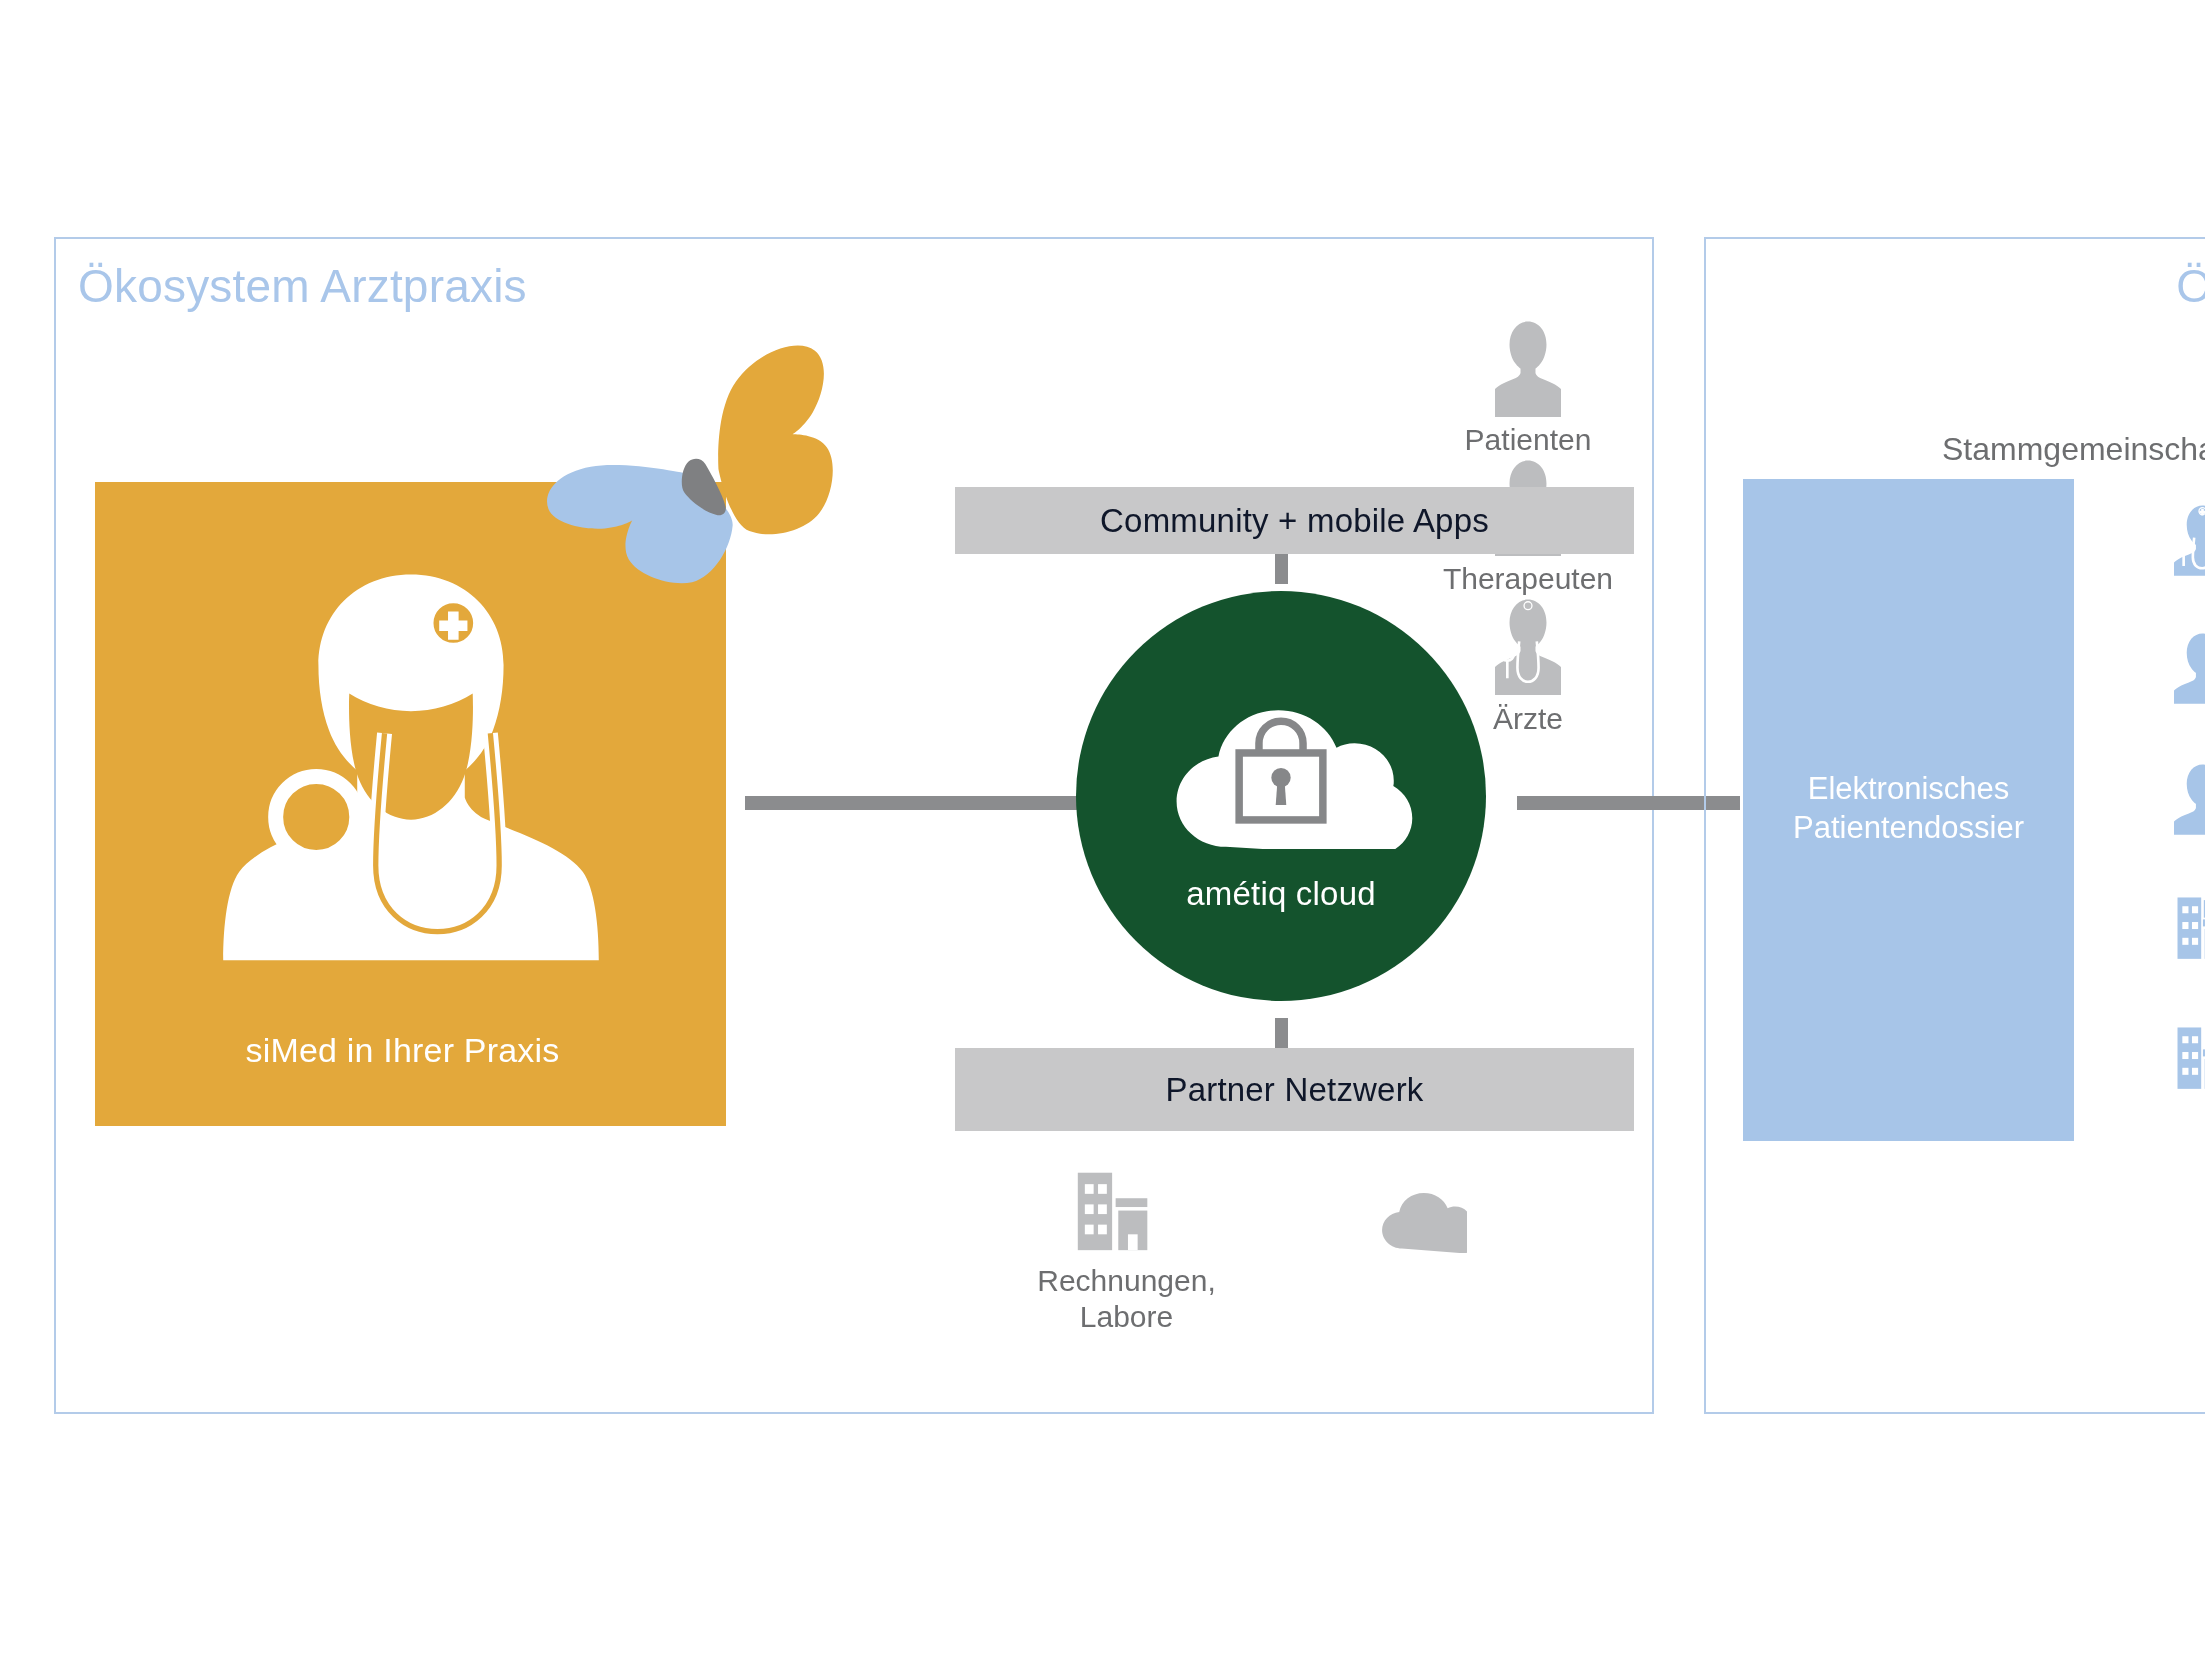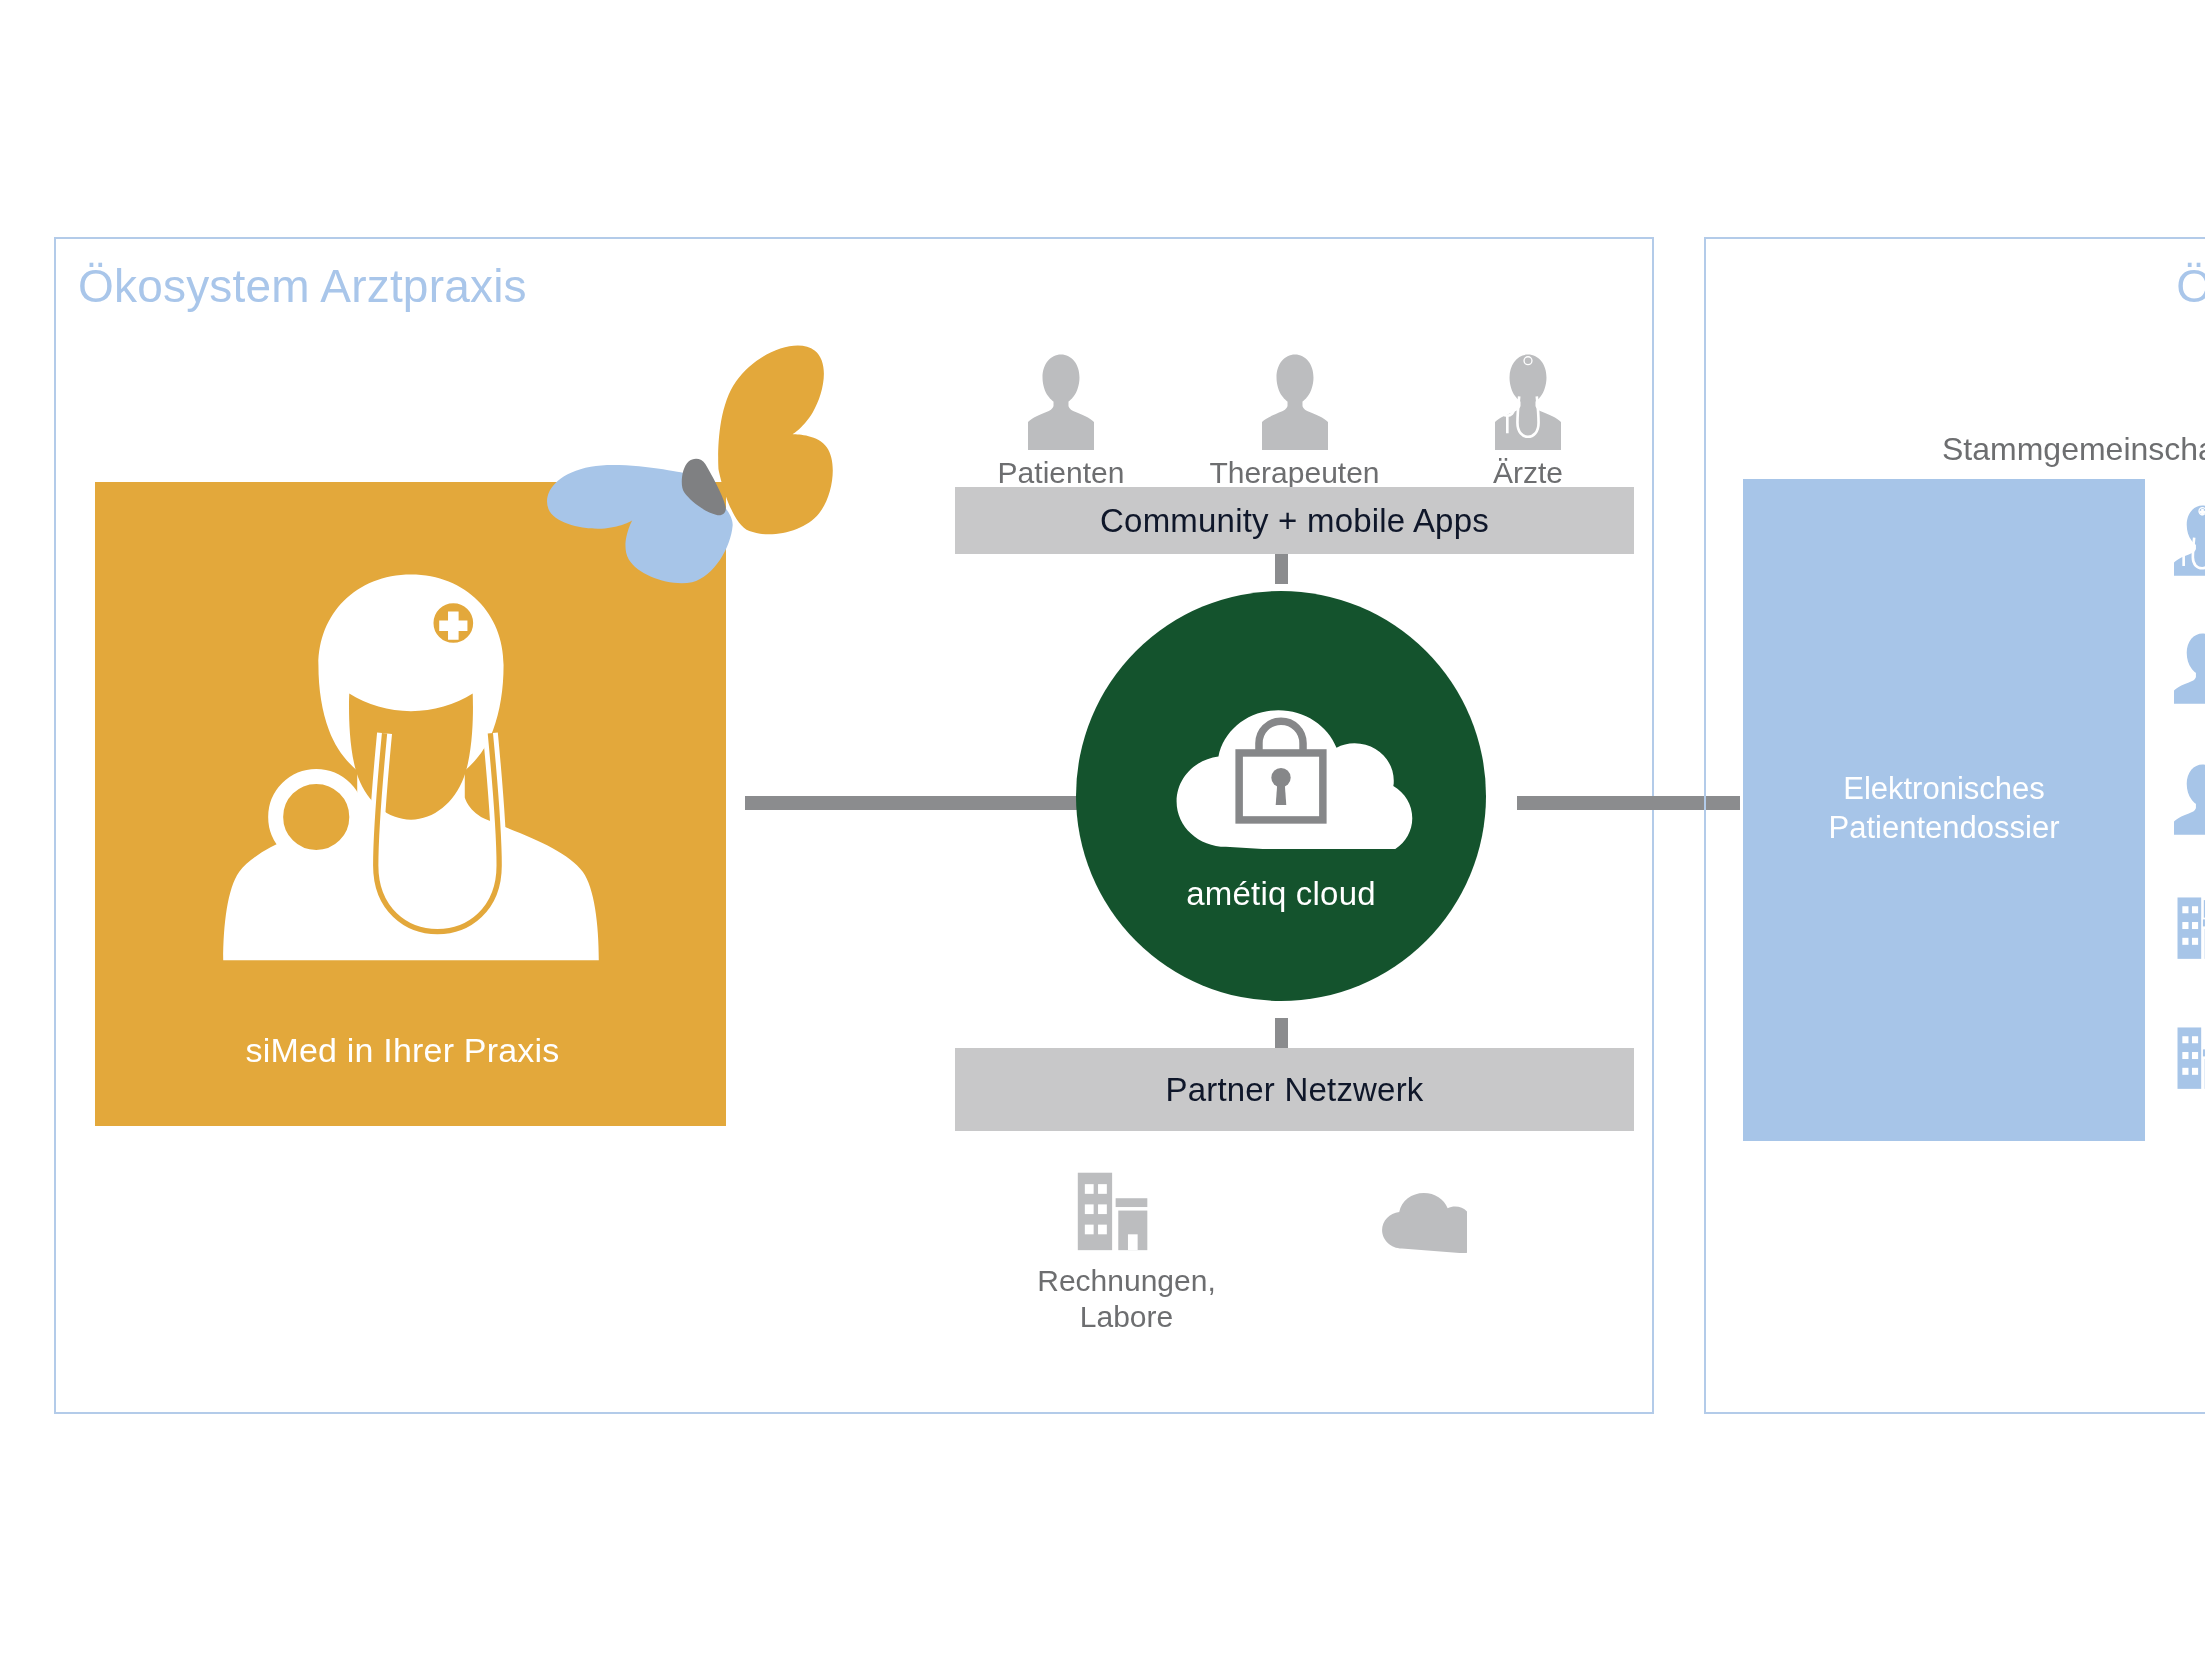--- a/index.html
+++ b/index.html
@@ -137,20 +137,21 @@
   
   #actors-top {
     position: absolute;
     left: 955px;
     top: 318px;
     width: 679px;
     height: 172px;
     display: flex;
     justify-content: space-between;
     align-items: flex-end;
+    flex-direction: column;
   }
   #actors-top .actor {
     width: 212px;
     display: flex;
     flex-direction: column;
     align-items: center;
   }
   #actors-top .actor-icon { width: 66px; height: 99px; }
   #actors-top .actor-label {
     margin-top: 6.2px;
@@ -192,21 +193,21 @@
     left: 1942px;
     top: 431px;
     color: #6d6e70;
     font-size: 32px;
     white-space: nowrap;
   }
   #epd-box {
     position: absolute;
     left: 1743px;
     top: 479px;
-    width: 402px;
+    width: 331px;
     height: 662px;
     background: #a7c5e8;
   }
   #epd-label {
     position: absolute;
     left: 0; right: 0;
     top: 291px;
     text-align: center;
     color: #ffffff;
     font-size: 31px;

